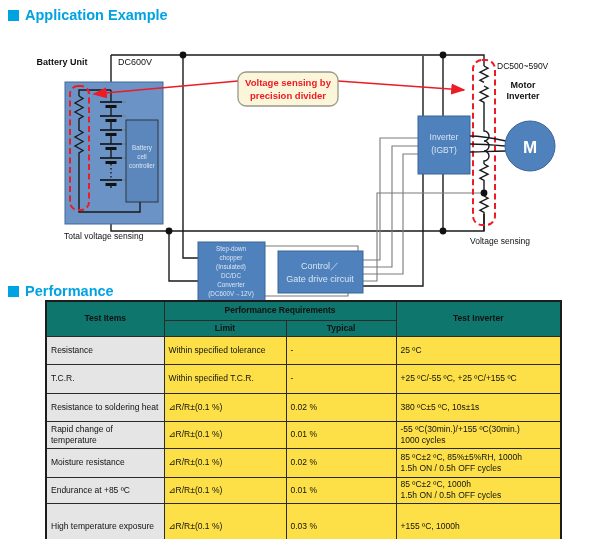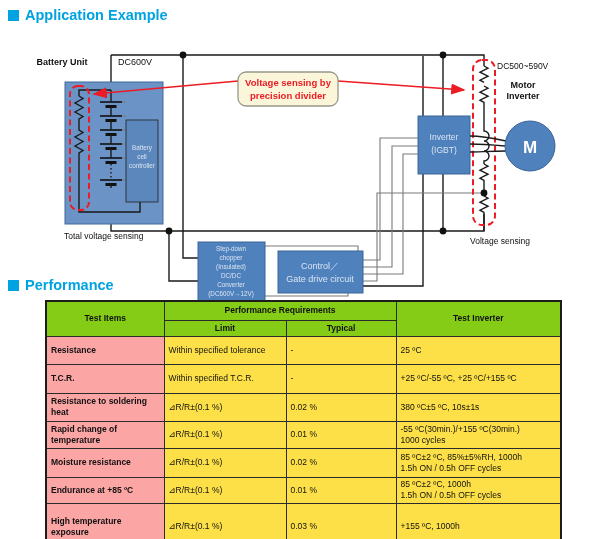--- a/index.html
+++ b/index.html
@@ -6,32 +6,32 @@
   body{
     width:600px;height:539px;position:relative;background:#ffffff;
     font-family:"Liberation Sans", sans-serif;overflow:hidden;
   }
   .section-title{
     position:absolute;left:8px;display:flex;align-items:center;gap:6px;
     color:#00A3E2;font-weight:bold;font-size:14.5px;
   }
   .section-title .sq{width:11px;height:11px;background:#00A3E2;display:inline-block;}
   #app-title{top:7px;}
-  #perf-title{top:277px;align-items:center;}
+  #perf-title{top:283px;align-items:center;}
   #diagram{position:absolute;left:0;top:24px;}
   
   table{
     position:absolute;left:45px;top:300px;border-collapse:collapse;
     table-layout:fixed;width:515px;font-size:8.5px;color:#111;
   }
   th,td{border:1px solid #2b2b2b;padding:1px 4px;line-height:1.25;vertical-align:middle;}
   table{border:2px solid #1c1c1c;}
-  thead th{background:#84cc16;font-weight:bold;text-align:center;}
+  thead th{background:#0f766e;font-weight:bold;text-align:center;}
   tr.hdr1{height:19px;} tr.hdr2{height:16px;}
-  td.item{background:#fca5a5;font-weight:bold;}
+  td.item{background:#e5e5e5;font-weight:normal;}
   td.limit,td.typical,td.method{background:#fde047;}
   td.method,td.limit{white-space:pre-line;}
   col.c-item{width:118px;} col.c-limit{width:122px;}
   col.c-typ{width:110px;} col.c-meth{width:165px;}
   tbody tr:nth-child(1){height:28px;} tbody tr:nth-child(2){height:29px;}
   tbody tr:nth-child(3){height:28px;} tbody tr:nth-child(4){height:27px;}
   tbody tr:nth-child(5){height:29px;} tbody tr:nth-child(6){height:26px;}
   tbody tr:nth-child(7){height:48px;}
   
   text{font-family:"Liberation Sans", sans-serif;}

